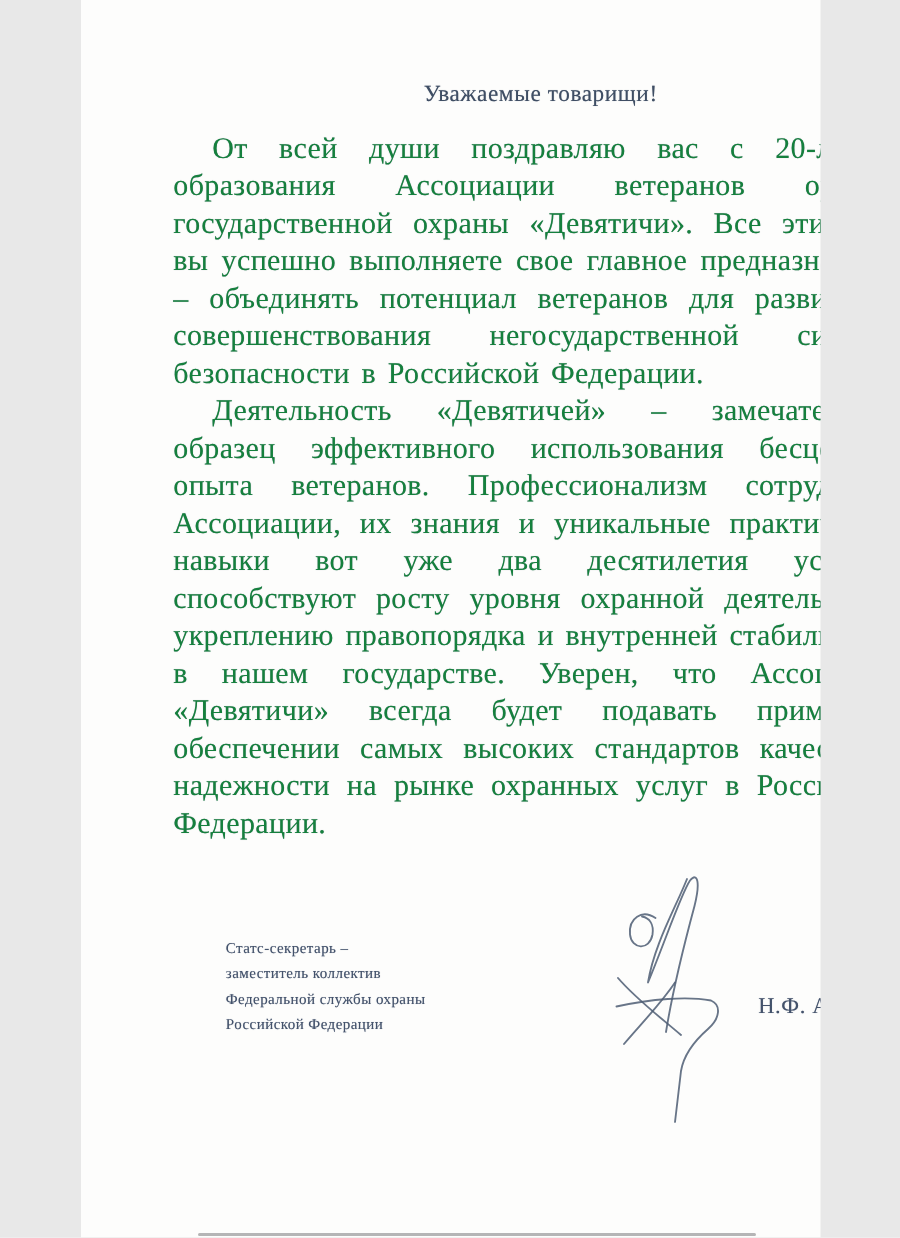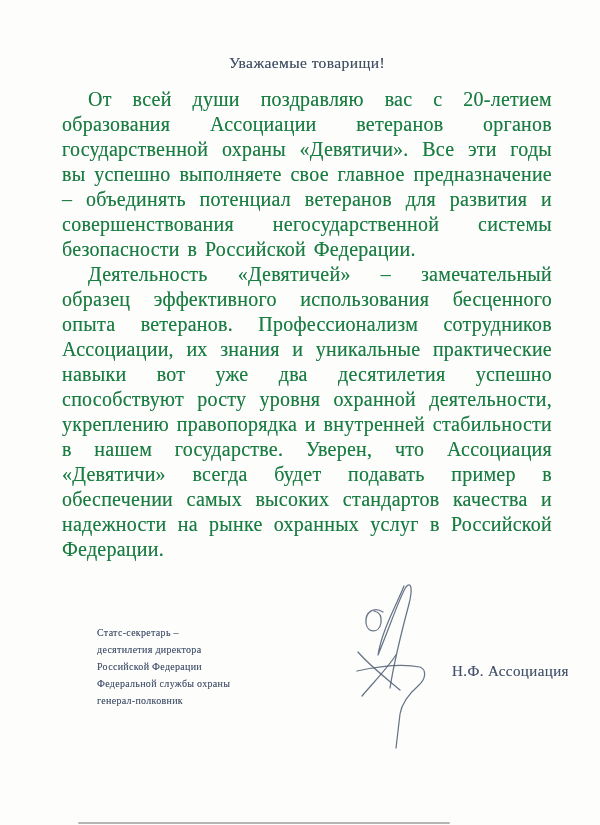--- a/index.html
+++ b/index.html
@@ -2,21 +2,21 @@
 <html lang="ru"><head>
 <meta charset="utf-8">
 <style>
   html, body {
     margin: 0;
     padding: 0;
     background: #e8e8e8;
   }
   .page {
     position: relative;
-    width: 600px;
+    width: 493px;
     height: 825px;
     margin: 0 auto;
     background: #fdfdfc;
     overflow: hidden;
     font-family: "Liberation Serif", "DejaVu Serif", serif;
     color: #415067;
   }
   .content {
     position: absolute;
     left: 62px;
@@ -99,24 +99,23 @@
   <div class="content">
     <h1 class="salutation">Уважаемые товарищи!</h1>
     <div class="body-text">
       <p>От всей души поздравляю вас с 20-летием образования Ассоциации ветеранов органов государственной охраны «Девятичи». Все эти годы вы успешно выполняете свое главное предназначение – объединять потенциал ветеранов для развития и совершенствования негосударственной системы безопасности в Российской Федерации.</p>
       <p>Деятельность «Девятичей» – замечательный образец эффективного использования бесценного опыта ветеранов. Профессионализм сотрудников Ассоциации, их знания и уникальные практические навыки вот уже два десятилетия успешно способствуют росту уровня охранной деятельности, укреплению правопорядка и внутренней стабильности в нашем государстве. Уверен, что Ассоциация «Девятичи» всегда будет подавать пример в обеспечении самых высоких стандартов качества и надежности на рынке охранных услуг в Российской Федерации.</p>
     </div>
   </div>
 
   <div class="sig-block">
     <div>Статс-секретарь –</div>
-    <div>десятилетия директора</div>
+    <div>заместитель коллектив</div>
+    <div>Федеральной службы охраны</div>
     <div>Российской Федерации</div>
-    <div>Федеральной службы охраны</div>
-    <div>генерал-полковник</div>
   </div>
 
   <svg class="signature-svg" viewBox="0 0 95 175" aria-hidden="true">
     <path d="M52,8 C44,28 30,52 26,77 C38,48 48,18 54,9 C59,3 61,10 57,26 C50,52 42,85 38,110"></path>
     <path d="M31,34 C22,28 13,34 14,45 C15,55 27,56 29,45 C30,38 27,34 22,33"></path>
     <path d="M6,74 C18,88 34,100 48,112"></path>
     <path d="M44,77 C34,92 20,106 10,118"></path>
     <path d="M5,93 C28,88 52,86 68,89 C75,92 74,101 66,108 C58,115 50,124 48,136 L44,170"></path>
   </svg>
 

